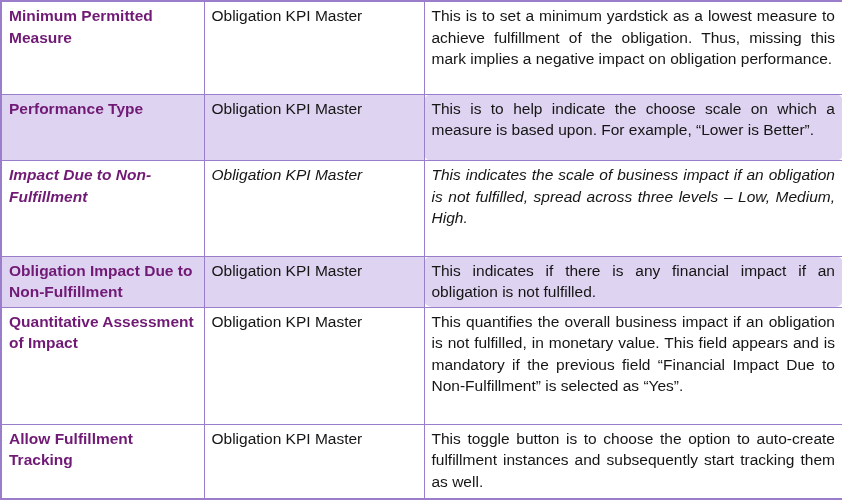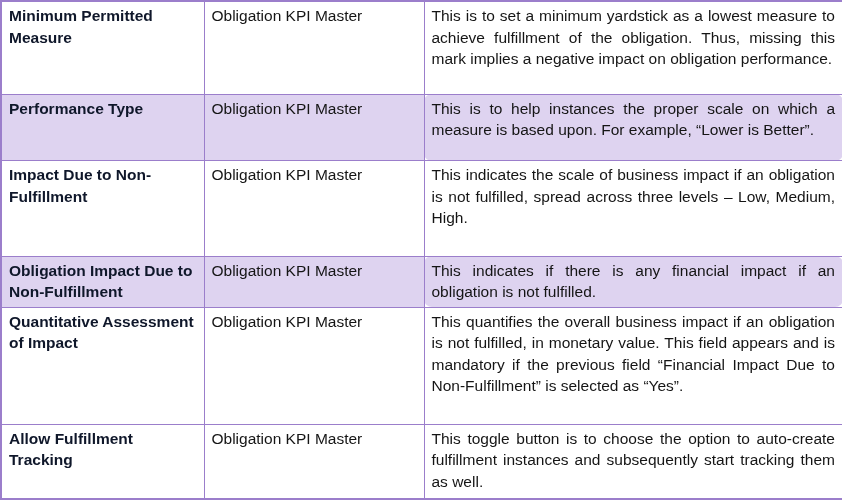--- a/index.html
+++ b/index.html
@@ -25,21 +25,21 @@
     vertical-align: top;
     padding: 3px 7px 2px 7px;
     line-height: 21.5px;
     overflow: hidden;
   }
   col.col-field  { width: 203px; }
   col.col-source { width: 220px; }
   col.col-desc   { width: 419px; }
   td.field {
     font-weight: bold;
-    color: #0f172a;
+    color: #701a75;
   }
   td.source { }
   td.description {
     text-align: justify;
     border-radius: 8px;
   }
   tr.shaded td {
     background: #ded3f0;
     margin-left: 47px;
   }
@@ -55,23 +55,23 @@
   </colgroup>
   <tbody>
       <tr style="height: 90px;">
         <td class="field">Minimum Permitted Measure</td>
         <td class="source">Obligation KPI Master</td>
         <td class="description">This is to set a minimum yardstick as a lowest measure to achieve fulfillment of the obligation. Thus, missing this mark implies a negative impact on obligation performance.</td>
       </tr>
       <tr class="shaded" style="height: 64px;">
         <td class="field">Performance Type</td>
         <td class="source">Obligation KPI Master</td>
-        <td class="description">This is to help instances the proper scale on which a measure is based upon. For example, “Lower is Better”.</td>
+        <td class="description">This is to help indicate the choose scale on which a measure is based upon. For example, “Lower is Better”.</td>
       </tr>
-      <tr style="height: 92px;">
+      <tr style="height: 92px; font-style: italic;">
         <td class="field">Impact Due to Non-Fulfillment</td>
         <td class="source">Obligation KPI Master</td>
         <td class="description">This indicates the scale of business impact if an obligation is not fulfilled, spread across three levels – Low, Medium, High.</td>
       </tr>
       <tr class="shaded" style="height: 46px;">
         <td class="field">Obligation Impact Due to Non-Fulfillment</td>
         <td class="source">Obligation KPI Master</td>
         <td class="description">This indicates if there is any financial impact if an obligation is not fulfilled.</td>
       </tr>
       <tr style="height: 113px; margin-left: 44px;">

